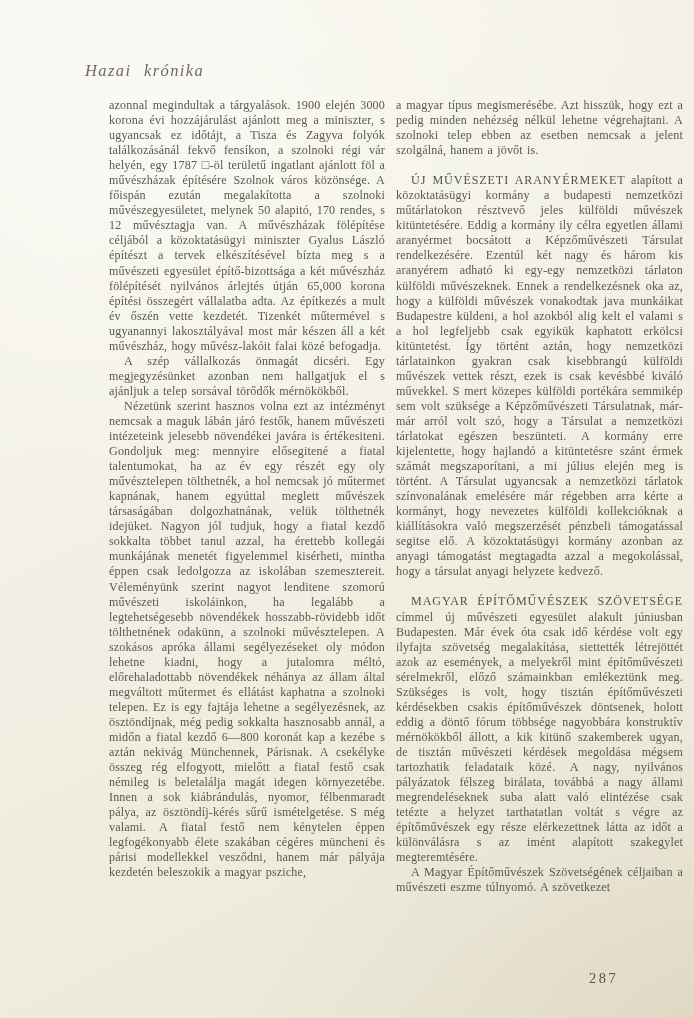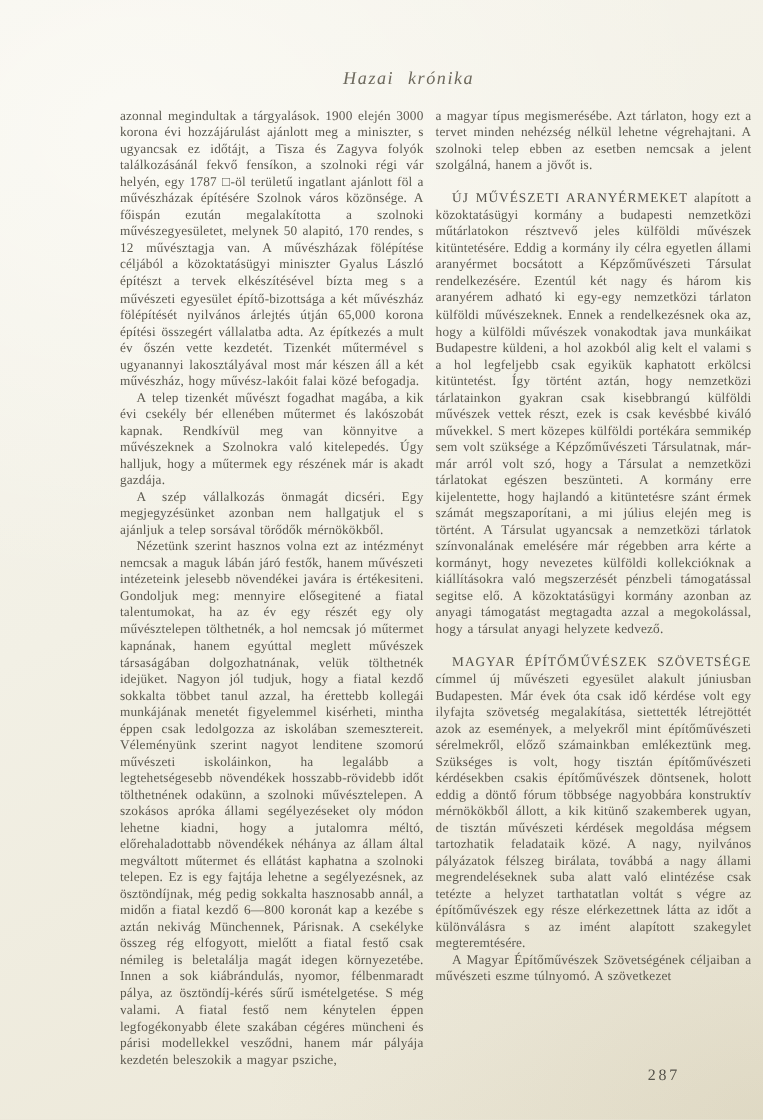--- a/index.html
+++ b/index.html
@@ -17,21 +17,20 @@
       radial-gradient(ellipse 700px 500px at 100% 100%, rgba(176,164,128,0.18), rgba(176,164,128,0) 65%),
       linear-gradient(155deg, #f6f4ec 0%, #f2f0e5 45%, #ede9da 85%, #e9e4d2 100%);
     font-family: "Liberation Serif", "DejaVu Serif", serif;
     color: #5b584e;
   }
   .running-head {
     position: absolute;
     top: 61px;
     left: 85px;
     width: 573px;
-    text-align: center;
     font-style: italic;
     font-size: 16.5px;
     letter-spacing: 1.4px;
     word-spacing: 7px;
     color: #6e6a5e;
   }
   .col {
     position: absolute;
     top: 98px;
     text-align: justify;
@@ -60,27 +59,26 @@
 </style>
 </head>
 <body>
 
 <div class="page">
 
   <div class="running-head">Hazai krónika</div>
 
   <div class="col col-left">
     <p class="para no-indent">azonnal megindultak a tárgyalások. 1900 elején 3000 korona évi hozzájárulást ajánlott meg a miniszter, s ugyancsak ez időtájt, a Tisza és Zagyva folyók találkozásánál fekvő fensíkon, a szolnoki régi vár helyén, egy 1787 □-öl területű ingatlant ajánlott föl a művészházak építésére Szolnok város közönsége. A főispán ezután megalakította a szolnoki művészegyesületet, melynek 50 alapitó, 170 rendes, s 12 művésztagja van. A művészházak fölépítése céljából a közoktatásügyi miniszter Gyalus László építészt a tervek elkészítésével bízta meg s a művészeti egyesület építő-bizottsága a két művészház fölépítését nyilvános árlejtés útján 65,000 korona építési összegért vállalatba adta. Az építkezés a mult év őszén vette kezdetét. Tizenkét műtermével s ugyanannyi lakosztályával most már készen áll a két művészház, hogy művész-lakóit falai közé befogadja.</p>
-    <p class="para">A telep tizenkét művészt fogadhat magába, a kik évi csekély bér ellenében műtermet és lakószobát kapnak. Rendkívül meg van könnyitve a művészeknek a Szolnokra való kitelepedés. Úgy halljuk, hogy a műtermek egy részének már is akadt gazdája.</p>
     <p class="para">A szép vállalkozás önmagát dicséri. Egy megjegyzésünket azonban nem hallgatjuk el s ajánljuk a telep sorsával törődők mérnökökből.</p>
     <p class="para">Nézetünk szerint hasznos volna ezt az intézményt nemcsak a maguk lábán járó festők, hanem művészeti intézeteink jelesebb növendékei javára is értékesiteni. Gondoljuk meg: mennyire elősegitené a fiatal talentumokat, ha az év egy részét egy oly művésztelepen tölthetnék, a hol nemcsak jó műtermet kapnának, hanem egyúttal meglett művészek társaságában dolgozhatnának, velük tölthetnék idejüket. Nagyon jól tudjuk, hogy a fiatal kezdő sokkalta többet tanul azzal, ha érettebb kollegái munkájának menetét figyelemmel kisérheti, mintha éppen csak ledolgozza az iskolában szemesztereit. Véleményünk szerint nagyot lenditene szomorú művészeti iskoláinkon, ha legalább a legtehetségesebb növendékek hosszabb-rövidebb időt tölthetnének odakünn, a szolnoki művésztelepen. A szokásos apróka állami segélyezéseket oly módon lehetne kiadni, hogy a jutalomra méltó, előrehaladottabb növendékek néhánya az állam által megváltott műtermet és ellátást kaphatna a szolnoki telepen. Ez is egy fajtája lehetne a segélyezésnek, az ösztöndíjnak, még pedig sokkalta hasznosabb annál, a midőn a fiatal kezdő 6—800 koronát kap a kezébe s aztán nekivág Münchennek, Párisnak. A csekélyke összeg rég elfogyott, mielőtt a fiatal festő csak némileg is beletalálja magát idegen környezetébe. Innen a sok kiábrándulás, nyomor, félbenmaradt pálya, az ösztöndíj-kérés sűrű ismételgetése. S még valami. A fiatal festő nem kénytelen éppen legfogékonyabb élete szakában cégéres müncheni és párisi modellekkel vesződni, hanem már pályája kezdetén beleszokik a magyar psziche,</p>
   </div>
 
   <div class="col col-right">
-    <p class="para no-indent">a magyar típus megismerésébe. Azt tárlaton, hogy ezt a tervet minden nehézség nélkül lehetne végrehajtani. A szolnoki telep ebben az esetben nemcsak a jelent szolgálná, hanem a jövőt is.</p>
+    <p class="para no-indent">a magyar típus megismerésébe. Azt hisszük, hogy ezt a pedig minden nehézség nélkül lehetne végrehajtani. A szolnoki telep ebben az esetben nemcsak a jelent szolgálná, hanem a jövőt is.</p>
 
     <p class="para section">
       <span class="lead">ÚJ MŰVÉSZETI ARANYÉRMEKET</span><span> alapított a közoktatásügyi kormány a budapesti nemzetközi műtárlatokon résztvevő jeles külföldi művészek kitüntetésére. Eddig a kormány ily célra egyetlen állami aranyérmet bocsátott a Képzőművészeti Társulat rendelkezésére. Ezentúl két nagy és három kis aranyérem adható ki egy-egy nemzetközi tárlaton külföldi művészeknek. Ennek a rendelkezésnek oka az, hogy a külföldi művészek vonakodtak java munkáikat Budapestre küldeni, a hol azokból alig kelt el valami s a hol legfeljebb csak egyikük kaphatott erkölcsi kitüntetést. Így történt aztán, hogy nemzetközi tárlatainkon gyakran csak kisebbrangú külföldi művészek vettek részt, ezek is csak kevésbbé kiváló művekkel. S mert közepes külföldi portékára semmikép sem volt szüksége a Képzőművészeti Társulatnak, már-már arról volt szó, hogy a Társulat a nemzetközi tárlatokat egészen beszünteti. A kormány erre kijelentette, hogy hajlandó a kitüntetésre szánt érmek számát megszaporítani, a mi július elején meg is történt. A Társulat ugyancsak a nemzetközi tárlatok színvonalának emelésére már régebben arra kérte a kormányt, hogy nevezetes külföldi kollekcióknak a kiállításokra való megszerzését pénzbeli támogatással segitse elő. A közoktatásügyi kormány azonban az anyagi támogatást megtagadta azzal a megokolással, hogy a társulat anyagi helyzete kedvező.</span>
     </p>
 
 
     <p class="para section">
       <span class="lead">MAGYAR ÉPÍTŐMŰVÉSZEK SZÖVETSÉGE</span><span> címmel új művészeti egyesület alakult júniusban Budapesten. Már évek óta csak idő kérdése volt egy ilyfajta szövetség megalakítása, siettették létrejöttét azok az események, a melyekről mint építőművészeti sérelmekről, előző számainkban emlékeztünk meg. Szükséges is volt, hogy tisztán építőművészeti kérdésekben csakis építőművészek döntsenek, holott eddig a döntő fórum többsége nagyobbára konstruktív mérnökökből állott, a kik kitünő szakemberek ugyan, de tisztán művészeti kérdések megoldása mégsem tartozhatik feladataik közé. A nagy, nyilvános pályázatok félszeg birálata, továbbá a nagy állami megrendeléseknek suba alatt való elintézése csak tetézte a helyzet tarthatatlan voltát s végre az építőművészek egy része elérkezettnek látta az időt a különválásra s az imént alapított szakegylet megteremtésére.</span>
     </p>
 

